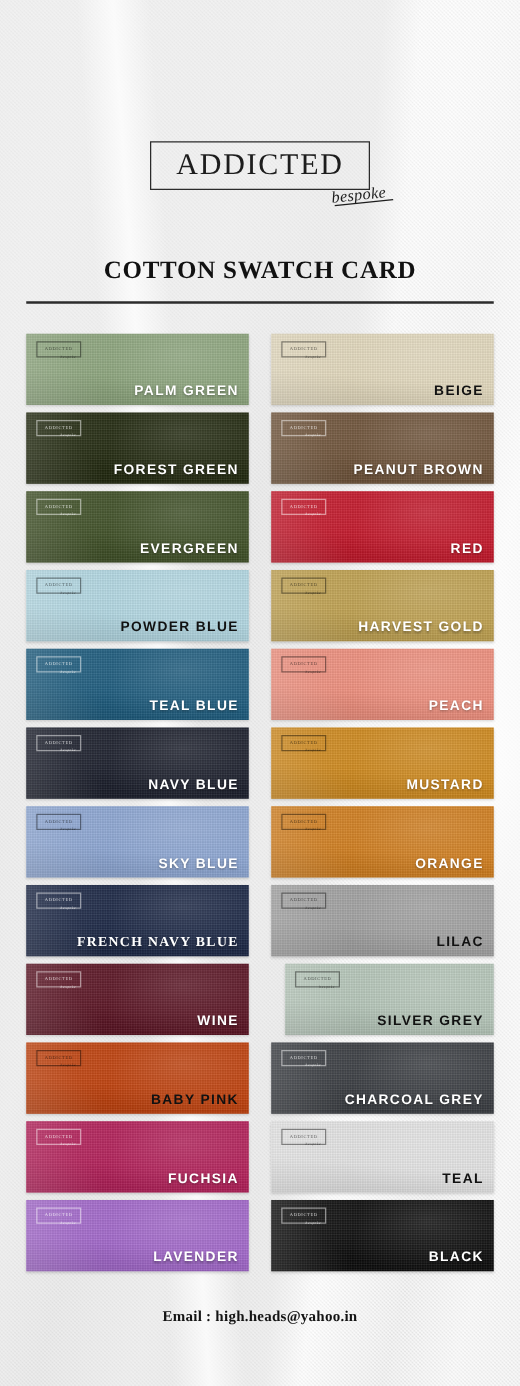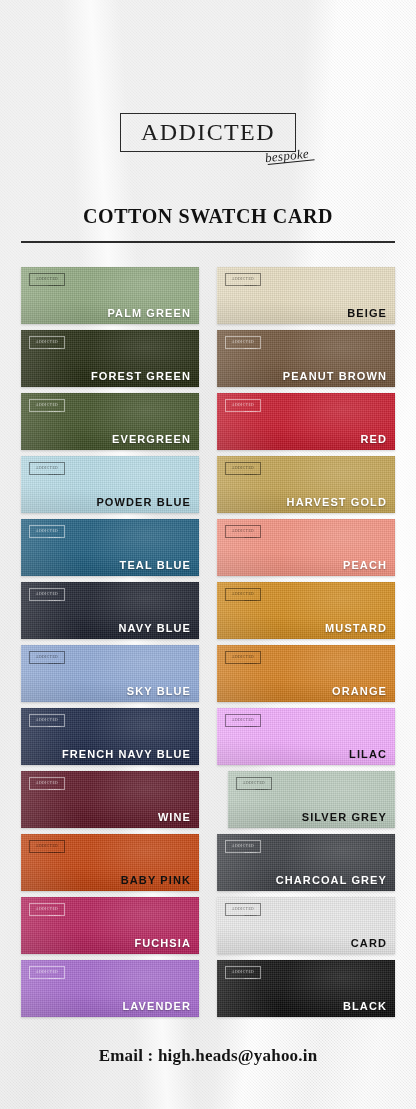--- a/index.html
+++ b/index.html
@@ -138,21 +138,21 @@
     white-space:nowrap;
   }
   .swatch.lighttext .name{color:#fff;}
   .swatch.darktext .name{color:#111;text-shadow:none;}
 
   
   .footer{
     position:absolute;left:0;right:0;top:1046px;
     text-align:center;
     font-family:"Liberation Serif", serif;
-    font-size:17px;font-weight:700;color:#141414;
+    font-size:12px;font-weight:700;color:#141414;
     letter-spacing:.2px;
   }
 </style>
 </head>
 <body>
 
 <div id="card"></div>
 
 <div class="layer">
 
@@ -248,23 +248,23 @@
       <div class="swatch light lighttext" style="background: rgb(212, 128, 31);">
         <div class="weave"></div>
         <div class="sheen"></div>
         <div class="wm">ADDICTED<span class="wm-sub">bespoke</span></div>
         <div class="name" style="color: rgb(255, 255, 255);">ORANGE</div>
       </div>
       <div class="swatch dark lighttext" style="background: rgb(27, 39, 70);">
         <div class="weave"></div>
         <div class="sheen"></div>
         <div class="wm">ADDICTED<span class="wm-sub">bespoke</span></div>
-        <div class="name" style="color: rgb(255, 255, 255);">FRENCH NAVY BLUE</div>
-      </div>
-      <div class="swatch light darktext" style="background: #f0abfc;">
+        <div class="name" style="color: rgb(255, 255, 255); font-family: Liberation Serif, serif;">FRENCH NAVY BLUE</div>
+      </div>
+      <div class="swatch light darktext" style="background: #a3a3a3;">
         <div class="weave"></div>
         <div class="sheen"></div>
         <div class="wm">ADDICTED<span class="wm-sub">bespoke</span></div>
         <div class="name" style="color: rgb(17, 17, 17); text-shadow: none;">LILAC</div>
       </div>
       <div class="swatch dark lighttext" style="background: rgb(92, 20, 36);">
         <div class="weave"></div>
         <div class="sheen"></div>
         <div class="wm">ADDICTED<span class="wm-sub">bespoke</span></div>
         <div class="name" style="color: rgb(255, 255, 255);">WINE</div>
@@ -290,21 +290,21 @@
       <div class="swatch dark lighttext" style="background: rgb(181, 32, 90); padding-left: 20px;">
         <div class="weave"></div>
         <div class="sheen"></div>
         <div class="wm">ADDICTED<span class="wm-sub">bespoke</span></div>
         <div class="name" style="color: rgb(255, 255, 255);">FUCHSIA</div>
       </div>
       <div class="swatch light darktext" style="background: rgb(231, 231, 231);">
         <div class="weave"></div>
         <div class="sheen"></div>
         <div class="wm">ADDICTED<span class="wm-sub">bespoke</span></div>
-        <div class="name" style="color: rgb(17, 17, 17); text-shadow: none;">CARD</div>
+        <div class="name" style="color: rgb(17, 17, 17); text-shadow: none;">TEAL</div>
       </div>
       <div class="swatch dark lighttext" style="background: rgb(164, 105, 205);">
         <div class="weave"></div>
         <div class="sheen"></div>
         <div class="wm">ADDICTED<span class="wm-sub">bespoke</span></div>
         <div class="name" style="color: rgb(255, 255, 255);">LAVENDER</div>
       </div>
       <div class="swatch dark lighttext" style="background: rgb(13, 13, 13);">
         <div class="weave"></div>
         <div class="sheen"></div>

